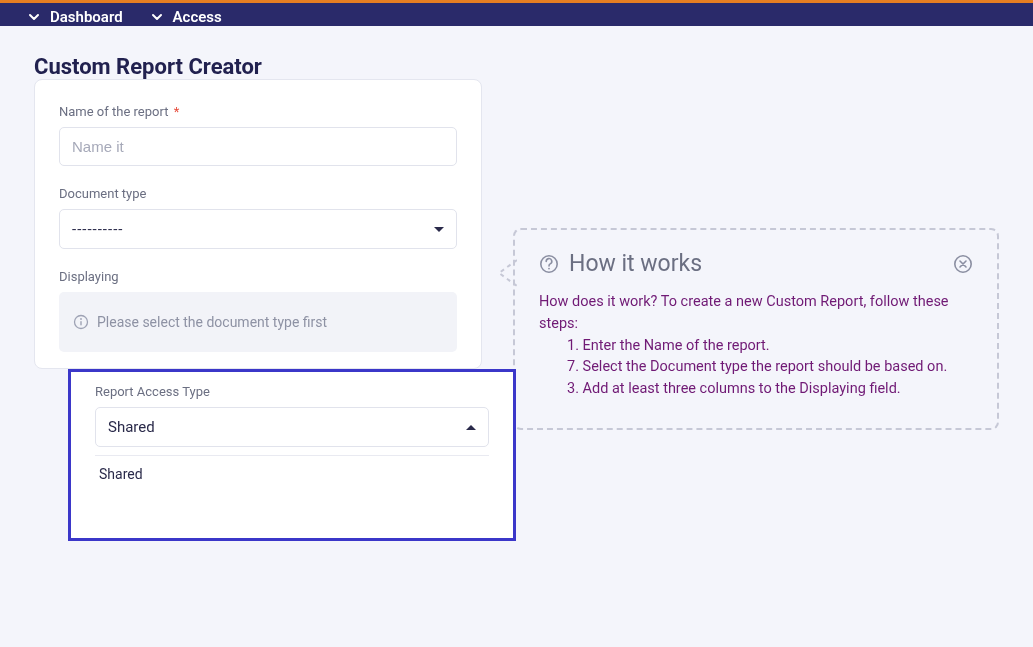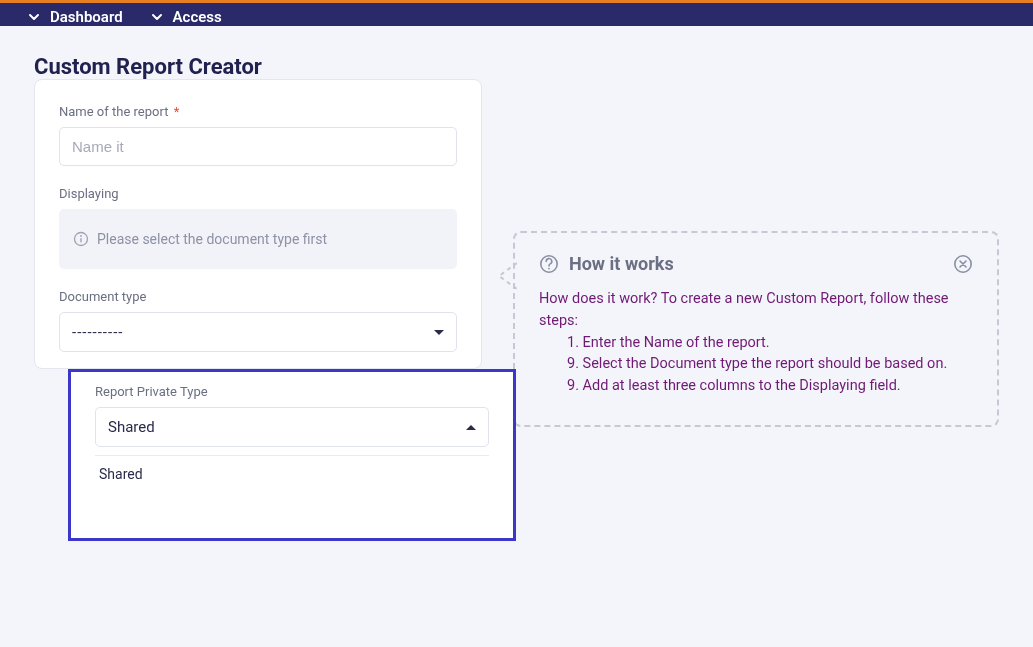--- a/index.html
+++ b/index.html
@@ -144,22 +144,22 @@
       position: relative;
     }
     .help-header {
       display: flex;
       align-items: center;
       justify-content: space-between;
       margin-bottom: 14px;
     }
     .help-title-wrap { display: flex; align-items: center; gap: 10px; }
     .help-title {
-      font-size: 18px;
-      font-weight: 700;
+      font-size: 23px;
+      font-weight: 400;
       color: #6b6f82;
     }
     .help-body {
       font-size: 14.5px;
       color: #701a75;
       line-height: 1.5;
     }
     .help-step { display: block; margin-left: 28px; }
     .close-icon, .q-icon {
       display: inline-flex;
@@ -209,45 +209,45 @@
       <div class="form-card base">
         <div class="field-group">
           <label class="label">
             <span>Name of the report</span>
             <span class="req">*</span>
           </label>
           <input type="text" class="text-input" placeholder="Name it" style="">
         </div>
 
         <div class="field-group">
+          <label class="label">Document type</label>
+          <div class="select">
+            <span class="value placeholder">----------</span>
+            <span class="caret-down"></span>
+          </div>
+        </div>
+
+        <div class="field-group">
           <label class="label">Displaying</label>
           <div class="info-box">
             <span class="info-icon">
               <svg width="16" height="16" viewBox="0 0 16 16">
                   <circle cx="8" cy="8" r="6.5" fill="none" stroke="#9ea2b4" stroke-width="1.3"></circle>
                   <circle cx="8" cy="5" r="0.9" fill="#9ea2b4"></circle>
                   <rect x="7.3" y="7" width="1.4" height="4.5" rx="0.7" fill="#9ea2b4"></rect>
                 </svg>
             </span>
             <span>Please select the document type first</span>
           </div>
         </div>
-
-        <div class="field-group">
-          <label class="label">Document type</label>
-          <div class="select">
-            <span class="value placeholder">----------</span>
-            <span class="caret-down"></span>
-          </div>
-        </div>
       </div>
 
       <div class="form-card highlighted">
         <div class="field-group" style="margin-bottom:0;">
-          <label class="label">Report Private Type</label>
+          <label class="label">Report Access Type</label>
           <div class="select">
             <span class="value">Shared</span>
             <span class="caret-up"></span>
           </div>
           <div class="dropdown-list">
             <div class="dropdown-option">Shared</div>
           </div>
         </div>
       </div>
     </div>
@@ -273,19 +273,19 @@
           <span class="close-icon">
             <svg width="20" height="20" viewBox="0 0 20 20">
                 <circle cx="10" cy="10" r="8.2" fill="none" stroke="#8b8fa2" stroke-width="1.6"></circle>
                 <path d="M7 7 L13 13 M13 7 L7 13" stroke="#8b8fa2" stroke-width="1.6" stroke-linecap="round"></path>
               </svg>
           </span>
         </div>
         <div class="help-body">
           <span>How does it work? To create a new Custom Report, follow these steps:</span>
           <span class="help-step">1. Enter the Name of the report.</span>
-          <span class="help-step">9. Select the Document type the report should be based on.</span>
-          <span class="help-step">9. Add at least three columns to the Displaying field.</span>
+          <span class="help-step">7. Select the Document type the report should be based on.</span>
+          <span class="help-step">3. Add at least three columns to the Displaying field.</span>
         </div>
       </div>
     </div>
   </div>
 </div>
 
 </body></html>

